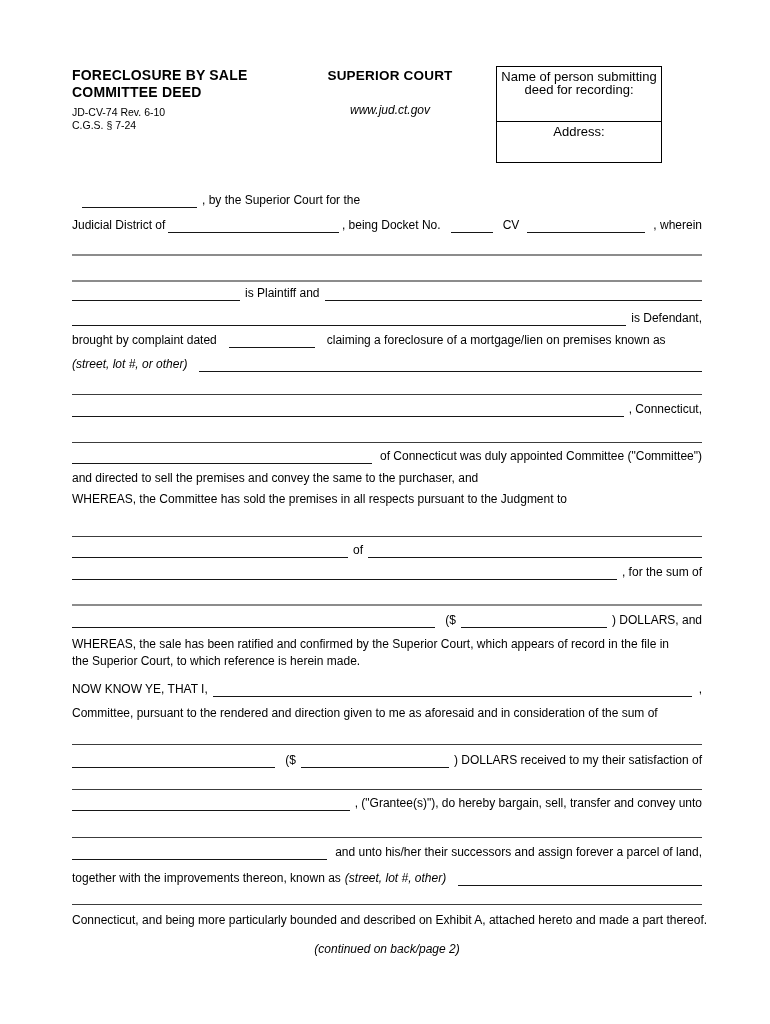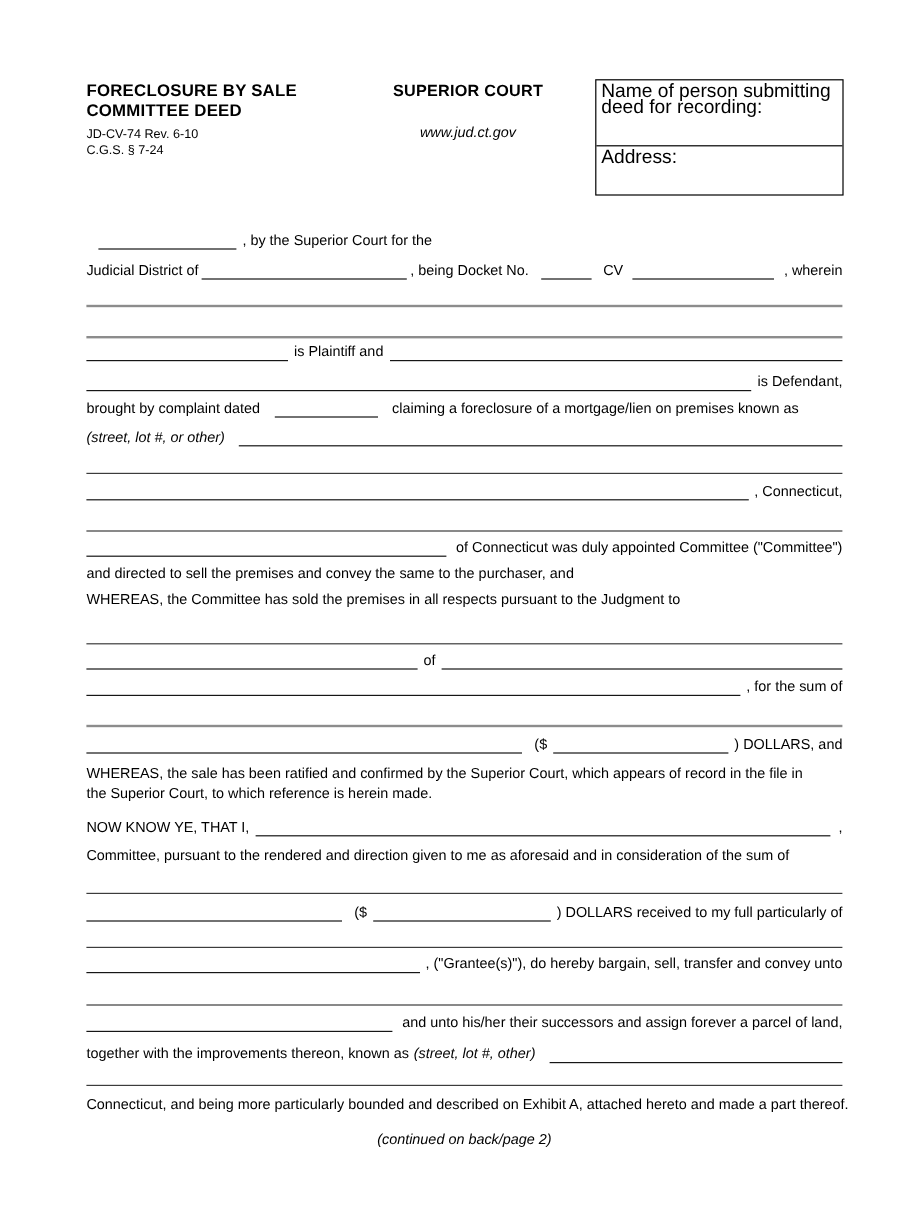--- a/index.html
+++ b/index.html
@@ -9,22 +9,22 @@
   }
   
   .hdr-left { position:absolute; left:72px; top:67px; }
   .hdr-title { font-weight:bold; font-size:14px; line-height:17px; letter-spacing:.2px; }
   .hdr-small { font-size:10.5px; line-height:13px; margin-top:5px; }
   .hdr-center { position:absolute; left:250px; top:67px; width:280px; text-align:center; }
   .hc1 { font-size:13.5px; line-height:17px; letter-spacing:.3px; }
   .hc2 { font-size:13.5px; font-weight:bold; line-height:17px; letter-spacing:.2px; }
   .hc3 { font-size:12px; font-style:italic; line-height:16px; margin-top:18px; }
   .recbox {
-    position:absolute; left:496px; top:66px; width:207px; height:97px;
-    border:1.5px solid #000; box-sizing:border-box; font-size:16px; line-height:13px;
+    position:absolute; left:496px; top:66px; width:166px; height:97px;
+    border:1.5px solid #000; box-sizing:border-box; font-size:13px; line-height:13px;text-align:center;
   }
   .recbox .sec1 { height:55px; border-bottom:1px solid #000; padding:3px 4px; box-sizing:border-box; }
   .recbox .sec2 { padding:3px 4px; height:38px; box-sizing:border-box; }
   
   .bodyc { position:absolute; left:72px; top:0; width:630px; font-size:12px; }
   .r { position:absolute; left:0; right:0; height:16px; display:flex; align-items:flex-end; }
   .t { white-space:nowrap; line-height:15px; flex:0 0 auto; }
   .b { border-bottom:1px solid #161616; height:14px; margin:0 5px; flex:0 0 auto; }
   .fx { flex:1 1 auto; }
   .b0 { margin-left:0; }
@@ -159,21 +159,21 @@
     </div>
 
     <div class="para nowrap" style="top:705px">Committee, pursuant to the rendered and direction given to me as aforesaid and in consideration of the sum of</div>
 
     <div class="rule" style="top:744px"></div>
 
     <div class="r" style="top:752px">
       <span class="b fx b0" style="margin-right:10px; max-width:218px"></span>
       <span class="t">($</span>
       <span class="b w148"></span>
-      <span class="t">) DOLLARS received to my full particularly of</span>
+      <span class="t">) DOLLARS received to my their satisfaction of</span>
     </div>
 
     <div class="rule" style="top:789px"></div>
 
     <div class="r" style="top:795px">
       <span class="b fx b0"></span>
       <span class="t">, ("Grantee(s)"), do hereby bargain, sell, transfer and convey unto</span>
     </div>
 
     <div class="rule" style="top:837px"></div>

